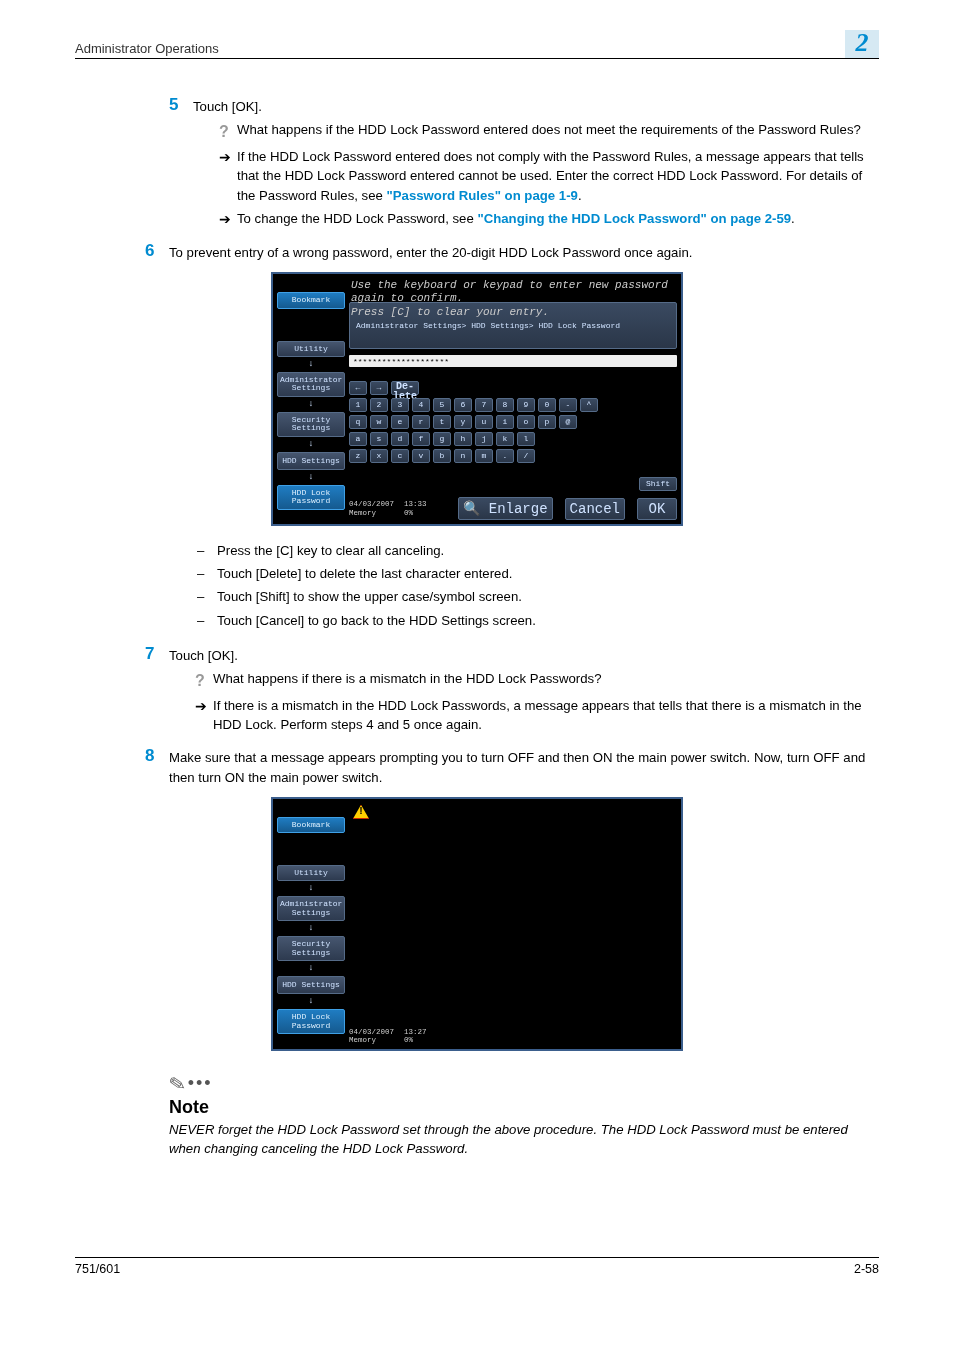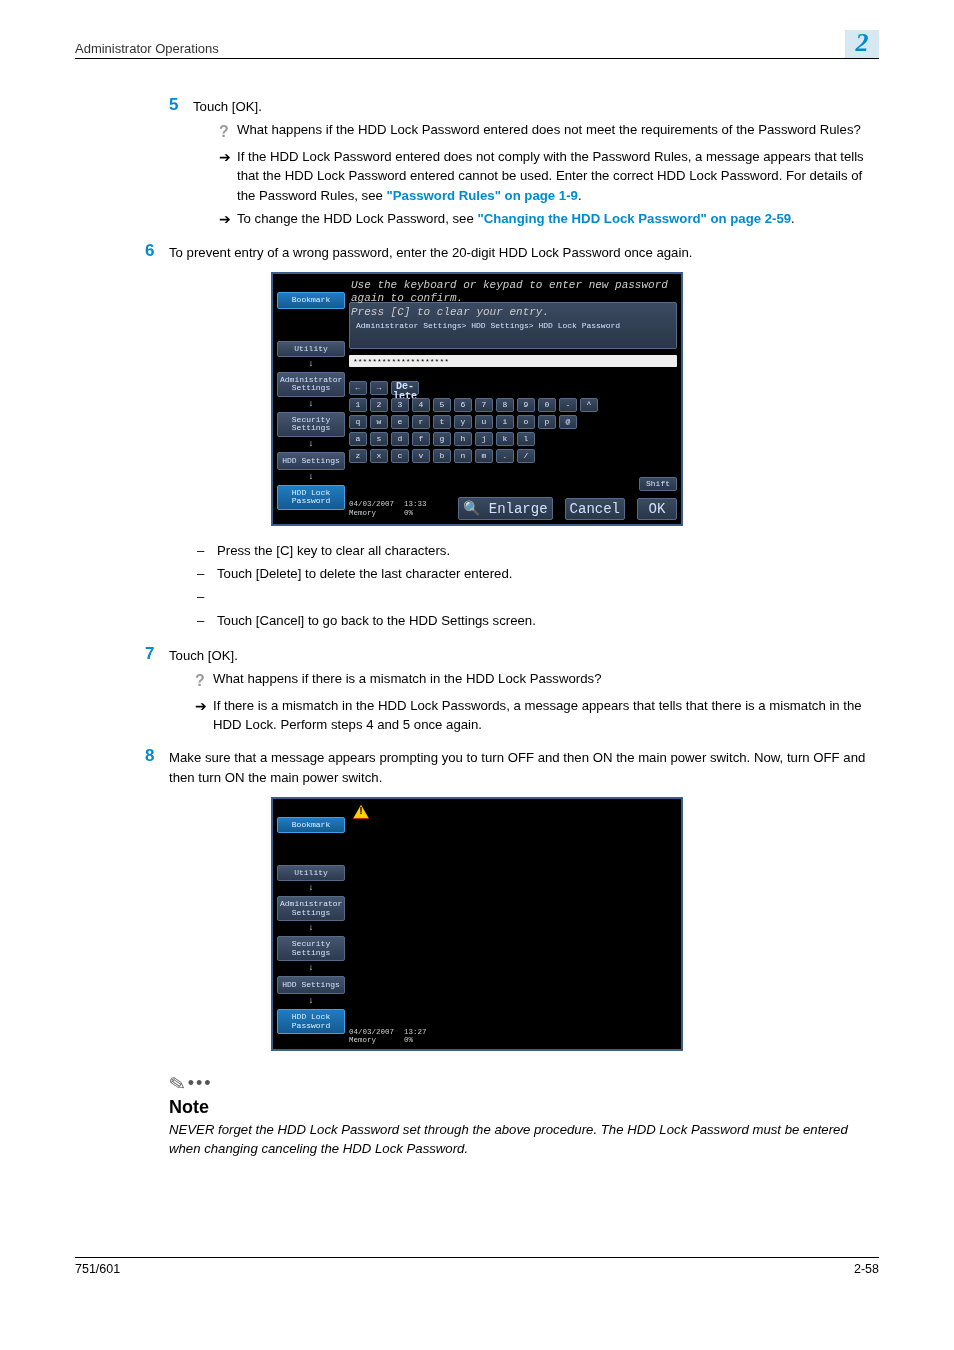--- a/index.html
+++ b/index.html
@@ -451,28 +451,29 @@
         <div class="s-fbtn enl">🔍 <span>Enlarge</span></div>
         <div class="s-fbtn">Cancel</div>
         <div class="s-fbtn">OK</div>
       </div>
     </div>
   </div>
 
   <div style="padding-left:94px">
     <div class="dash-row">
         <span class="dash-icon">–</span>
-        <span>Press the [C] key to clear all characters.</span>
+        <span>Press the [C] key to clear all canceling.</span>
       </div>
     <div class="dash-row">
         <span class="dash-icon">–</span>
         <span>Touch [Delete] to delete the last character entered.</span>
       </div>
     <div class="dash-row">
         <span class="dash-icon">–</span>
+        <span>Touch [Shift] to show the upper case/symbol screen.</span>
       </div>
     <div class="dash-row">
         <span class="dash-icon">–</span>
         <span>Touch [Cancel] to go back to the HDD Settings screen.</span>
       </div>
   </div>
 
   <div class="step step-7-indent" style="margin-top:14px">
     <span class="step-num">7</span>
     <div class="step-body">

